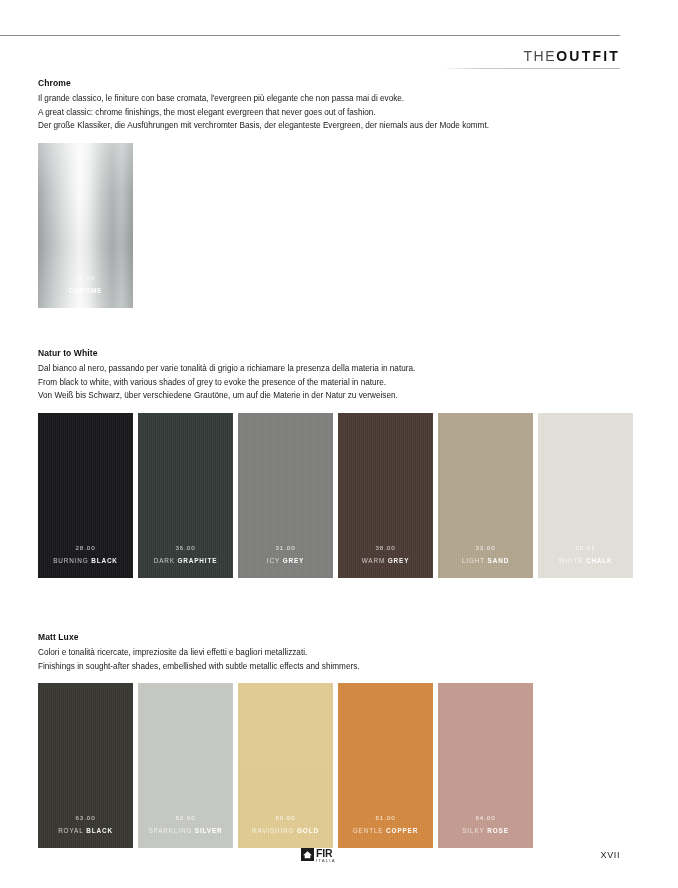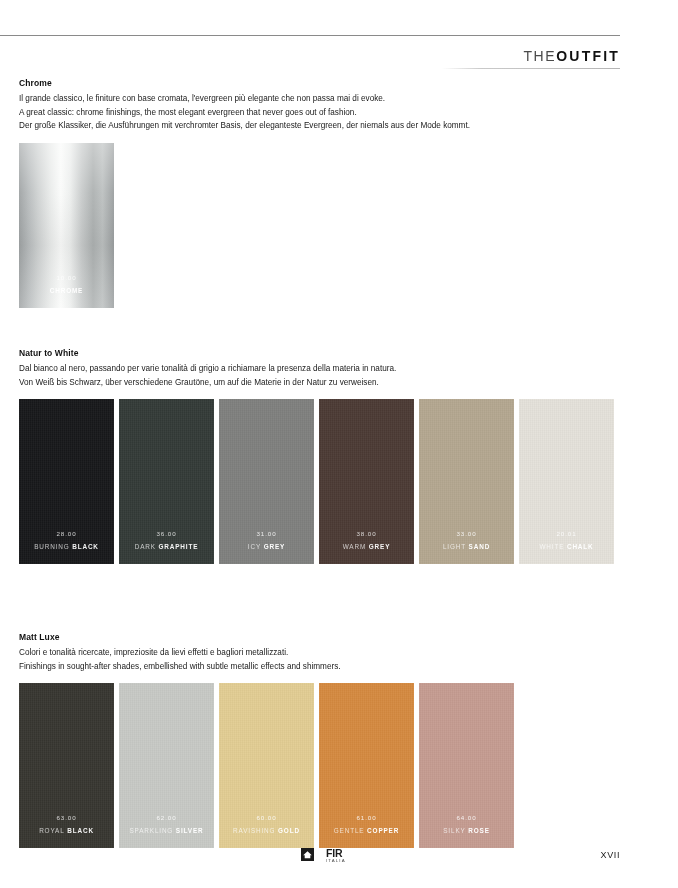--- a/index.html
+++ b/index.html
@@ -45,21 +45,21 @@
   .brand-text .brand-light { font-weight: 400; color: #4a4a4a; }
   .brand-text .brand-bold  { font-weight: 700; color: #111111; letter-spacing: 2.2px; }
   .brand-underline {
     margin-top: 4px;
     width: 178px;
     height: 1px;
     background: linear-gradient(to right, #ffffff 0%, #c9c9c9 22%, #b5b5b5 100%);
   }
 
   
-  .section { position: absolute; left: 19px; width: 640px; }
+  .section { position: absolute; left: 38px; width: 640px; }
   #section-chrome   { top: 78px; }
   #section-btw      { top: 348px; }
   #section-matt     { top: 618px; margin-top: 14px; }
 
   .section-title {
     font-size: 8.5px;
     font-weight: 700;
     color: #111111;
     margin: 0 0 4px 0;
     letter-spacing: 0.1px;
@@ -175,21 +175,21 @@
     gap: 2px;
   }
   .logo-mark {
     width: 13px;
     height: 13px;
     background: #1b1b1b;
     position: relative;
     flex: 0 0 auto;
   }
   .logo-mark svg { display: block; }
-  .logo-words { line-height: 1; margin-left: 10px; }
+  .logo-words { line-height: 1; }
   .logo-fir {
     display: block;
     font-size: 10.5px;
     font-weight: 700;
     color: #1b1b1b;
     letter-spacing: -0.2px;
   }
   .logo-italia {
     display: block;
     font-size: 4.4px;
@@ -234,20 +234,21 @@
           <span class="swatch-code">10.00</span>
           <span class="swatch-name"><span></span><span class="nm-bold">CHROME</span></span>
         </div>
       </div>
     </div>
   </div>
 
   <div class="section" id="section-btw">
     <div class="section-title">Natur to White</div>
     <div class="desc-line">Dal bianco al nero, passando per varie tonalità di grigio a richiamare la presenza della materia in natura.</div>
+    <div class="desc-line">From black to white, with various shades of grey to evoke the presence of the material in nature.</div>
     <div class="desc-line">Von Weiß bis Schwarz, über verschiedene Grautöne, um auf die Materie in der Natur zu verweisen.</div>
     <div class="swatch-row">
       <div class="swatch" style="background:#17181a">
         <div class="grain"></div>
         <div class="swatch-label">
           <span class="swatch-code">28.00</span>
           <span class="swatch-name"><span>BURNING</span>&nbsp;<span class="nm-bold">BLACK</span></span>
         </div>
       </div>
       <div class="swatch" style="background:#333a37">

